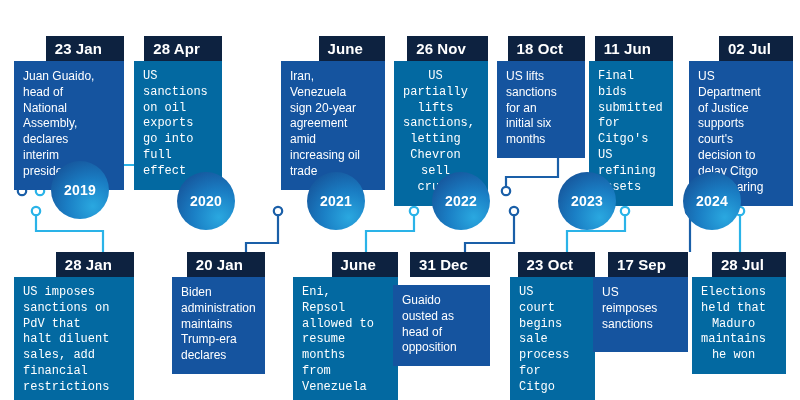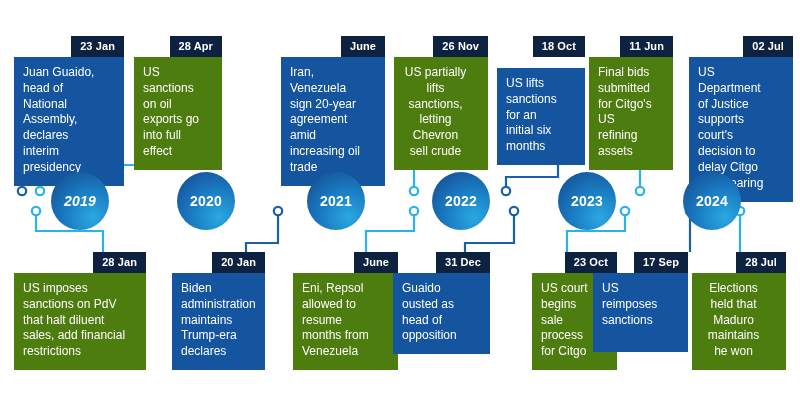--- a/index.html
+++ b/index.html
@@ -26,37 +26,37 @@
   
   .card {
     position: absolute;
     display: flex;
     flex-direction: column;
   }
   .card-date {
     align-self: flex-end;
     background: #0d2240;
     color: #ffffff;
-    font-size: 11px;
+    font-size: 15px;
     font-weight: bold;
     line-height: 1;
-    padding: 5px 9px 5px 9px;
+    padding: 5px 22px 5px 9px;
     letter-spacing: 0.1px;
     white-space: nowrap;
   }
   .card-body {
     color: #ffffff;
     font-size: 12px;
     line-height: 1.32;
     padding: 8px 20px 10px 9px;
     flex: 1 1 auto;
     word-break: normal;
   }
   .card.dark .card-body  { background: #15549f; }
-  .card.light .card-body { background: #4d7c0f; }
+  .card.light .card-body { background: #0369a1; font-family: Liberation Mono, monospace; }
 
   
   .year-node {
     position: absolute;
     width: 58px; height: 58px;
     border-radius: 50%;
     background: radial-gradient(circle at 72% 78%, #2aa8e0 0%, #1a7ec4 42%, #14468c 100%);
     color: #ffffff;
     font-size: 14px;
     font-weight: bold;
@@ -141,61 +141,61 @@
         <div class="card-body">US sanctions on oil exports go into full effect</div>
       </div>
       <div class="card dark" style="left: 281px; top: 36px; width: 104px; height: 105px;">
         <div class="card-date">June</div>
         <div class="card-body">Iran, Venezuela sign 20-year agreement amid increasing oil trade</div>
       </div>
       <div class="card light" style="left: 394px; top: 36px; width: 94px; height: 105px; text-align: center;">
         <div class="card-date">26 Nov</div>
         <div class="card-body">US partially lifts sanctions, letting Chevron sell crude</div>
       </div>
-      <div class="card dark" style="left: 497px; top: 36px; width: 88px; height: 105px; gap: 11px;">
+      <div class="card dark" style="left: 497px; top: 36px; width: 88px; height: 105px;">
         <div class="card-date">18 Oct</div>
         <div class="card-body">US lifts sanctions for an initial six months</div>
       </div>
       <div class="card light" style="left: 589px; top: 36px; width: 84px; height: 105px;">
         <div class="card-date">11 Jun</div>
         <div class="card-body">Final bids submitted for Citgo's US refining assets</div>
       </div>
       <div class="card dark" style="left: 689px; top: 36px; width: 104px; height: 105px;">
         <div class="card-date">02 Jul</div>
         <div class="card-body">US Department of Justice supports court's decision to delay Citgo sale hearing</div>
       </div>
     </div>
 
   <div id="year-row">
-      <div class="year-node" style="left: 51px; top: 172px; font-style: italic;">2019</div>
+      <div class="year-node" style="left: 51px; top: 161px;">2019</div>
       <div class="year-node" style="left: 177px; top: 172px;">2020</div>
       <div class="year-node" style="left: 307px; top: 172px;">2021</div>
       <div class="year-node" style="left: 432px; top: 172px;">2022</div>
       <div class="year-node" style="left: 558px; top: 172px;">2023</div>
       <div class="year-node" style="left: 683px; top: 172px;">2024</div>
     </div>
 
   <div id="bottom-row">
-      <div class="card light" style="left: 14px; top: 252px; width: 132px; height: 100px;">
+      <div class="card light" style="left: 14px; top: 252px; width: 120px; height: 100px;">
         <div class="card-date">28 Jan</div>
         <div class="card-body">US imposes sanctions on PdV that halt diluent sales, add financial restrictions</div>
       </div>
       <div class="card dark" style="left: 172px; top: 252px; width: 93px; height: 100px;">
         <div class="card-date">20 Jan</div>
         <div class="card-body">Biden administration maintains Trump-era declares</div>
       </div>
       <div class="card light" style="left: 293px; top: 252px; width: 105px; height: 100px;">
         <div class="card-date">June</div>
         <div class="card-body">Eni, Repsol allowed to resume months from Venezuela</div>
       </div>
-      <div class="card dark" style="left: 393px; top: 252px; width: 97px; height: 100px;">
+      <div class="card dark" style="left: 393px; top: 252px; width: 97px; height: 100px; gap: 8px;">
         <div class="card-date">31 Dec</div>
         <div class="card-body">Guaido ousted as head of opposition</div>
       </div>
-      <div class="card light" style="left: 532px; top: 252px; width: 85px; height: 100px;">
+      <div class="card light" style="left: 510px; top: 252px; width: 85px; height: 100px;">
         <div class="card-date">23 Oct</div>
         <div class="card-body">US court begins sale process for Citgo</div>
       </div>
       <div class="card dark" style="left: 593px; top: 252px; width: 95px; height: 100px;">
         <div class="card-date">17 Sep</div>
         <div class="card-body">US reimposes sanctions</div>
       </div>
       <div class="card light" style="left: 692px; top: 252px; width: 94px; height: 100px; text-align: center;">
         <div class="card-date">28 Jul</div>
         <div class="card-body">Elections held that Maduro maintains he won</div>

